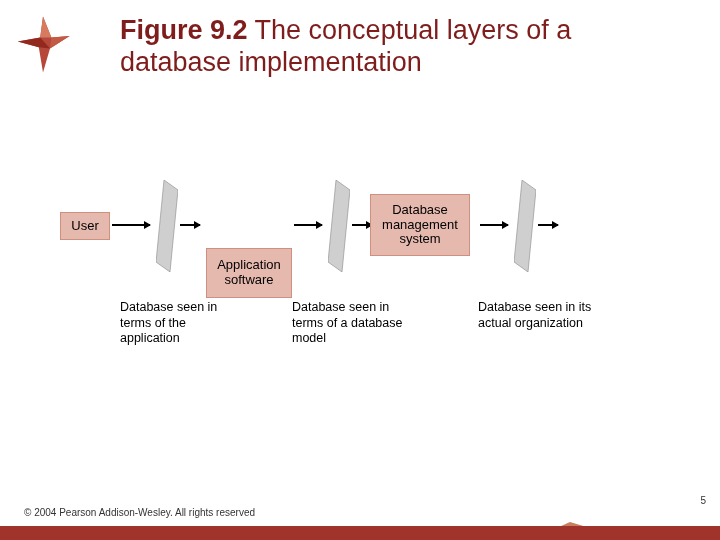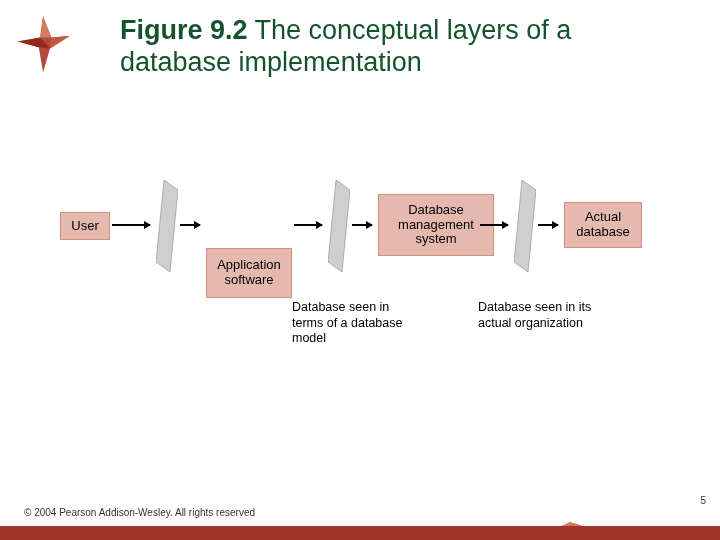--- a/index.html
+++ b/index.html
@@ -18,21 +18,21 @@
     width: 70px;
     height: 70px;
   }
   .title {
     position: absolute;
     top: 14px;
     left: 120px;
     width: 560px;
     font-size: 27px;
     line-height: 1.2;
-    color: #14532d;
+    color: #7f1d1d;
   }
   .title .bold { font-weight: bold; }
   .diagram {
     position: absolute;
     top: 190px;
     left: 60px;
     width: 620px;
     height: 200px;
   }
   .row-boxes {
@@ -152,39 +152,37 @@
     <div class="arrow" style="left:234px; width:28px;"></div>
 
     <div class="parallelogram" style="left:268px;">
       <svg viewBox="0 0 22 92">
           <polygon points="8,0 22,10 14,92 0,82" fill="#cfcfcf" stroke="#888" stroke-width="0.6"></polygon>
         </svg>
     </div>
 
     <div class="arrow" style="left:292px; width:20px;"></div>
 
-    <div class="layer-box" style="left:318px; top:4px; width:116px; height:62px;">
+    <div class="layer-box" style="left:310px; top:4px; width:100px; height:62px;">
       <span>Database management system</span>
     </div>
 
     <div class="arrow" style="left:420px; width:28px;"></div>
 
     <div class="parallelogram" style="left:454px;">
       <svg viewBox="0 0 22 92">
           <polygon points="8,0 22,10 14,92 0,82" fill="#cfcfcf" stroke="#888" stroke-width="0.6"></polygon>
         </svg>
     </div>
 
     <div class="arrow" style="left:478px; width:20px;"></div>
 
-    <div class="layer-box" style="left:504px; top:12px; width:78px; height:46px;">
-      <span>Actual database</span>
-    </div>
   </div>
 
+  <div class="caption" style="left:60px;">Database seen in terms of the application</div>
   <div class="caption" style="left:232px;">Database seen in terms of a database model</div>
   <div class="caption" style="left:418px;">Database seen in its actual organization</div>
 </div>
 
 <div class="copyright">© 2004 Pearson Addison-Wesley. All rights reserved</div>
 <div class="pagenum">5</div>
 
 <div class="footer-accent">
   <svg viewBox="0 0 200 26" preserveAspectRatio="none" width="200" height="26">
     <polygon points="0,26 40,14 200,14 200,26" fill="#a0342a"></polygon>

